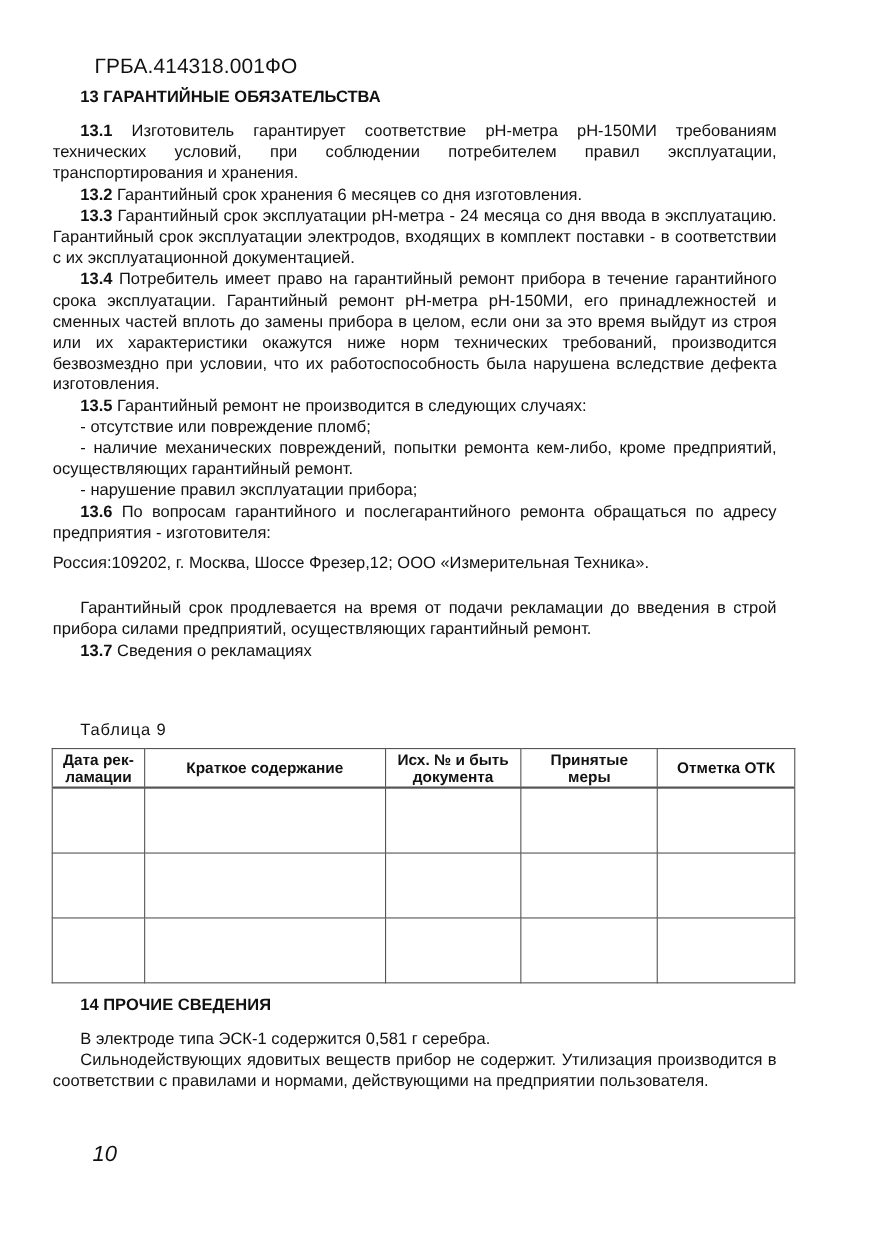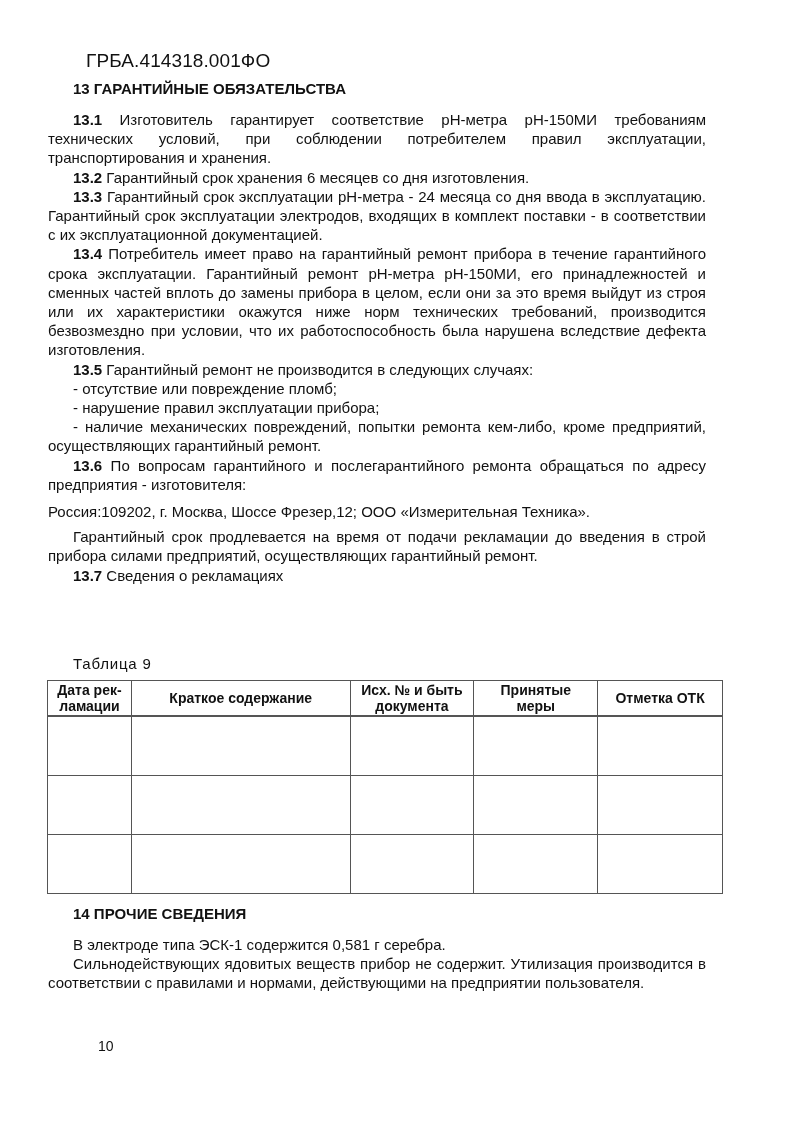--- a/index.html
+++ b/index.html
@@ -12,41 +12,41 @@
   .p { margin: 0; text-indent: 25px; }
   .p.noind { text-indent: 0; }
   .p b { font-weight: bold; }
   .caption { position: absolute; left: 73px; top: 655px; font-size: 15px; letter-spacing: 0.8px; }
   table.t9 { position: absolute; left: 47px; top: 680px; width: 676px; border-collapse: collapse;
              font-size: 14px; }
   table.t9 th { border: 1.5px solid #555; font-weight: bold; text-align: center; line-height: 16px;
                 height: 34px; padding: 0 2px; }
   table.t9 td { border: 1.5px solid #555; height: 56px; }
   table.t9 thead tr { border-bottom: 2px solid #555; }
-  .pagenum { position: absolute; left: 98px; top: 1038px; font-size: 14px; }
+  .pagenum { position: absolute; left: 84px; top: 1038px; font-size: 20px; font-style: italic; }
 </style>
 </head>
 <body>
 
 <div class="doc-code">ГРБА.414318.001ФО</div>
 
 <div class="h" style="top:80px;">13  ГАРАНТИЙНЫЕ ОБЯЗАТЕЛЬСТВА</div>
 
 <div class="block" style="top:110px;">
   <p class="p"><b>13.1</b><span> Изготовитель гарантирует соответствие pH-метра pH-150МИ требованиям технических условий, при соблюдении потребителем правил эксплуатации, транспортирования и хранения.</span></p>
   <p class="p"><b>13.2</b><span> Гарантийный срок хранения 6 месяцев со дня изготовления.</span></p>
   <p class="p"><b>13.3</b><span> Гарантийный срок эксплуатации pH-метра - 24 месяца со дня ввода в эксплуатацию. Гарантийный срок эксплуатации электродов, входящих в комплект поставки - в соответствии с их эксплуатационной документацией.</span></p>
   <p class="p"><b>13.4</b><span> Потребитель имеет право на гарантийный ремонт прибора в течение гарантийного срока эксплуатации. Гарантийный ремонт pH-метра pH-150МИ, его принадлежностей и сменных частей вплоть до замены прибора в целом, если они за это время выйдут из строя или их характеристики окажутся ниже норм технических требований, производится безвозмездно при условии, что их работоспособность была нарушена вследствие дефекта изготовления.</span></p>
   <p class="p"><b>13.5</b><span> Гарантийный ремонт не производится в следующих случаях:</span></p>
   <p class="p">- отсутствие или повреждение пломб;</p>
+  <p class="p">- наличие механических повреждений, попытки ремонта кем-либо, кроме предприятий, осуществляющих гарантийный ремонт.</p>
   <p class="p">- нарушение правил эксплуатации прибора;</p>
-  <p class="p">- наличие механических повреждений, попытки ремонта кем-либо, кроме предприятий, осуществляющих гарантийный ремонт.</p>
   <p class="p"><b>13.6</b><span> По вопросам гарантийного и послегарантийного ремонта обращаться по адресу предприятия - изготовителя:</span></p>
   <p class="p noind" style="margin-top:8px;text-align:left;">Россия:109202, г. Москва, Шоссе Фрезер,12; ООО «Измерительная Техника».</p>
-  <p class="p" style="margin-top:6px;">Гарантийный срок продлевается на время от подачи рекламации до введения в строй прибора силами предприятий, осуществляющих гарантийный ремонт.</p>
+  <p class="p" style="margin-top:22px;">Гарантийный срок продлевается на время от подачи рекламации до введения в строй прибора силами предприятий, осуществляющих гарантийный ремонт.</p>
   <p class="p"><b>13.7</b><span> Сведения о рекламациях</span></p>
 </div>
 
 <div class="caption">Таблица 9</div>
 
 <table class="t9">
   <colgroup>
     <col style="width:84px">
       <col style="width:219px">
       <col style="width:124px">

